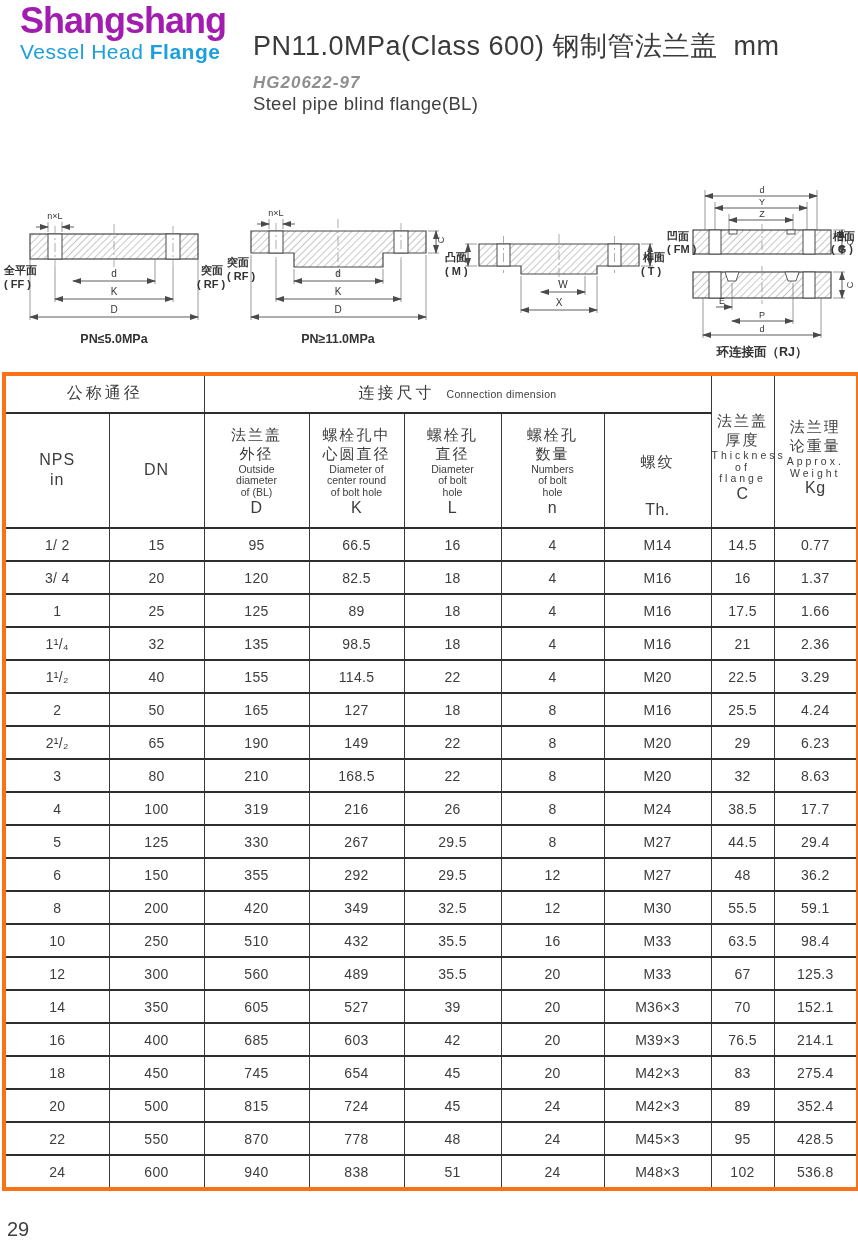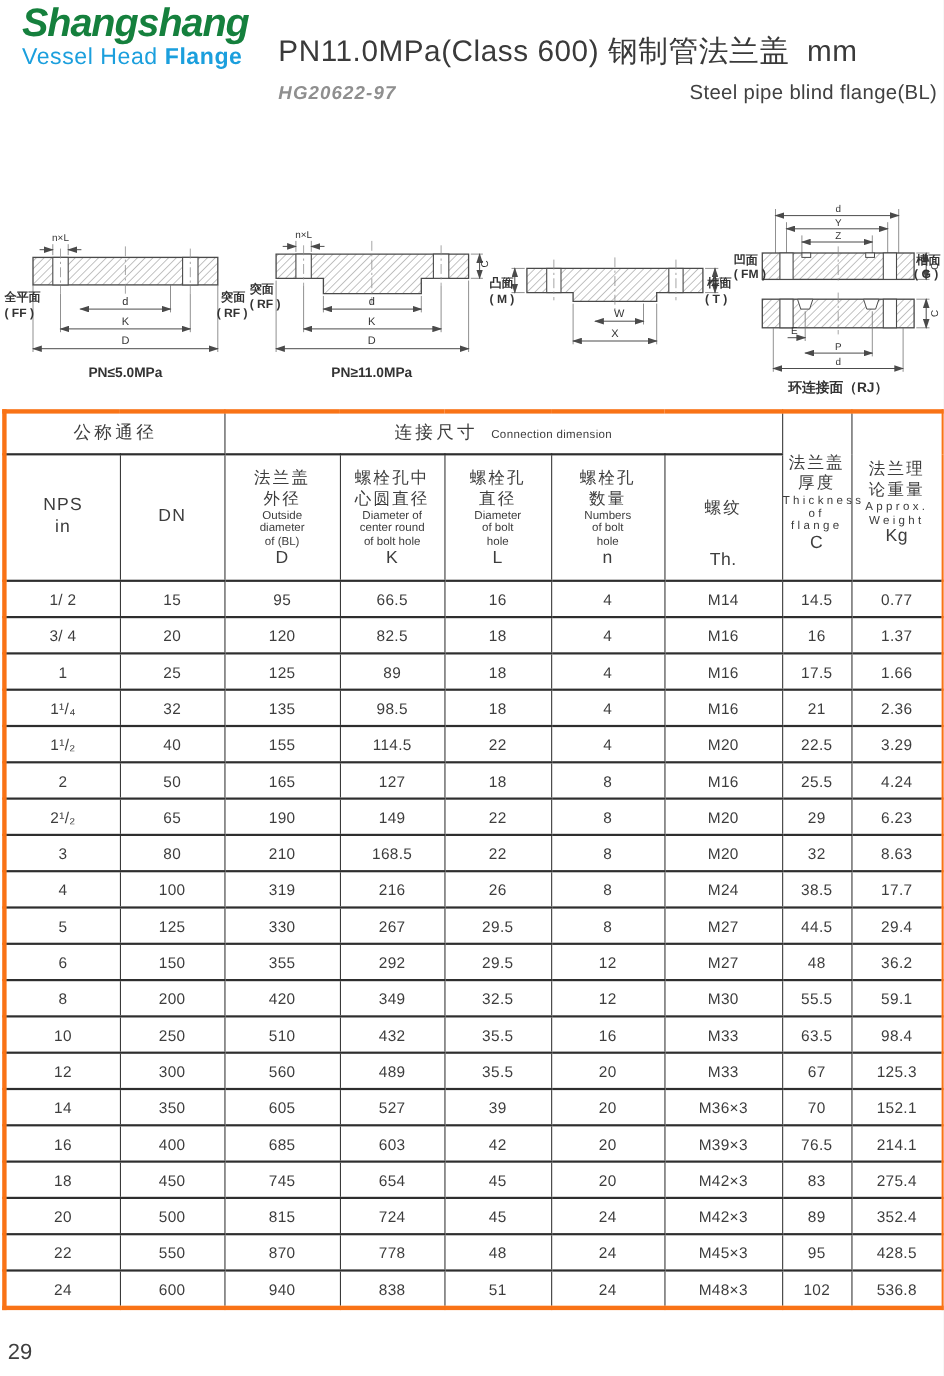--- a/index.html
+++ b/index.html
@@ -1,26 +1,26 @@
 <!DOCTYPE html>
 <html><head>
 <meta charset="utf-8">
 <style>
   html,body{margin:0;padding:0;background:#e8e8e8;}
   .sheet{position:relative;width:858px;height:1251px;background:#ffffff;margin:0 auto;
          font-family:"Liberation Sans",sans-serif;color:#3c3c3c;overflow:hidden;}
 
   
   .logo{position:absolute;left:20px;top:2px;}
-  .logo-main{font-size:36px;font-weight:bold;font-style:italic;color:#15803d;letter-spacing:-1px;line-height:1.05;}
+  .logo-main{font-size:36px;font-weight:bold;color:#a21caf;letter-spacing:-1px;line-height:1.05;}
   .logo-sub{font-size:21px;color:#1b9fdd;margin-top:0;letter-spacing:0.5px;}
   .logo-sub .bold{font-weight:bold;margin-top:16px;}
   .titleblock{position:absolute;left:253px;top:28px;right:6px;}
   .title{font-size:27px;color:#3a3a3a;white-space:pre;letter-spacing:0.5px;}
-  .title-row2{display:flex;justify-content:space-between;align-items:flex-end;margin-top:9px;}
+  .title-row2{display:flex;justify-content:space-between;align-items:flex-start;margin-top:9px;flex-direction:column;}
   .standard{font-size:17px;font-weight:bold;font-style:italic;color:#8f8f8f;letter-spacing:1px;}
   .subtitle-en{font-size:18.5px;color:#414141;letter-spacing:0.3px;}
 
   
   .diagrams{position:absolute;top:186px;left:3px;width:854px;display:flex;align-items:flex-start;}
   .diagrams svg{display:block;}
   .body-shape{fill:url(#hatch);stroke:#4a4a4a;stroke-width:1.2;}
   .slot{fill:#ffffff;stroke:#4a4a4a;stroke-width:1;}
   .notch{fill:#ffffff;stroke:#4a4a4a;stroke-width:0.9;}
   .cl{stroke:#8a8a8a;stroke-width:0.7;stroke-dasharray:9 3 2 3;fill:none;}

